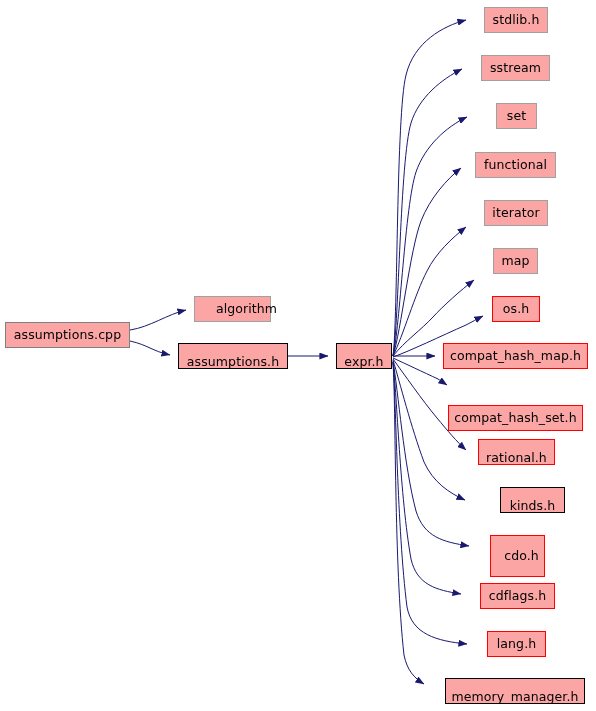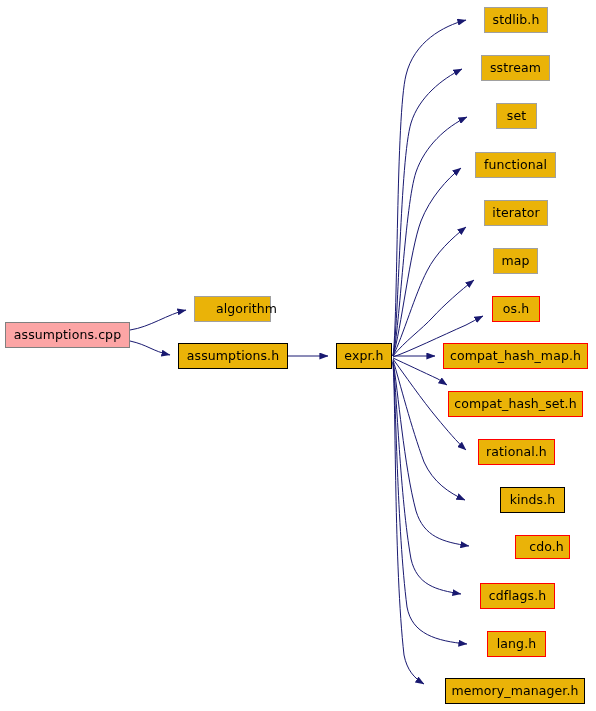--- a/index.html
+++ b/index.html
@@ -25,27 +25,27 @@
   }
   .node {
     position: absolute;
     box-sizing: border-box;
     display: flex;
     align-items: center;
     justify-content: center;
     font-size: 12.5px;
     line-height: 1;
     color: #000000;
-    background: #eab308;
+    background: #fca5a5;
     border: 1px solid #808080;
     white-space: nowrap;
     letter-spacing: 0.1px;
   }
   .node.border-red   { border-color: #ff0000; }
-  .node.border-black { border-color: #000000; }
+  .node.border-black { border-color: #000000; align-items: flex-end; }
   .node.border-gray  { border-color: #a0a0a0; }
   .node.fill-gray {
     background: #fca5a5;
     border-color: #808080;
   }
 </style>
 </head>
 <body>
 
 <div id="graph-canvas">
@@ -106,30 +106,30 @@
       </div>
       <div class="node border-gray" style="left: 493px; top: 248px; width: 45px; height: 26px; text-align: right;">
         <span>map</span>
       </div>
       <div class="node border-red" style="left: 492px; top: 296px; width: 48px; height: 26px;">
         <span>os.h</span>
       </div>
       <div class="node border-red" style="left: 443px; top: 343px; width: 145px; height: 26px; align-items: center;">
         <span>compat_hash_map.h</span>
       </div>
-      <div class="node border-red" style="left: 448px; top: 391px; width: 135px; height: 26px; align-items: center;">
+      <div class="node border-red" style="left: 448px; top: 405px; width: 135px; height: 26px; align-items: center;">
         <span>compat_hash_set.h</span>
       </div>
-      <div class="node border-red" style="left: 478px; top: 439px; width: 77px; height: 26px;">
+      <div class="node border-red" style="left: 478px; top: 439px; width: 77px; height: 26px; align-items: flex-end;">
         <span>rational.h</span>
       </div>
       <div class="node border-black" style="left: 483px; top: 487px; width: 65px; height: 26px; margin-left: 17px;">
         <span>kinds.h</span>
       </div>
-      <div class="node border-red" style="left: 515px; top: 535px; width: 55px; height: 24px; padding-left: 8px;">
+      <div class="node border-red" style="left: 490px; top: 535px; width: 55px; height: 42px; padding-left: 8px;">
         <span>cdo.h</span>
       </div>
       <div class="node border-red" style="left: 480px; top: 583px; width: 75px; height: 26px;">
         <span>cdflags.h</span>
       </div>
       <div class="node border-red" style="left: 487px; top: 631px; width: 59px; height: 26px;">
         <span>lang.h</span>
       </div>
       <div class="node border-black" style="left: 445px; top: 678px; width: 140px; height: 26px;">
         <span>memory_manager.h</span>

